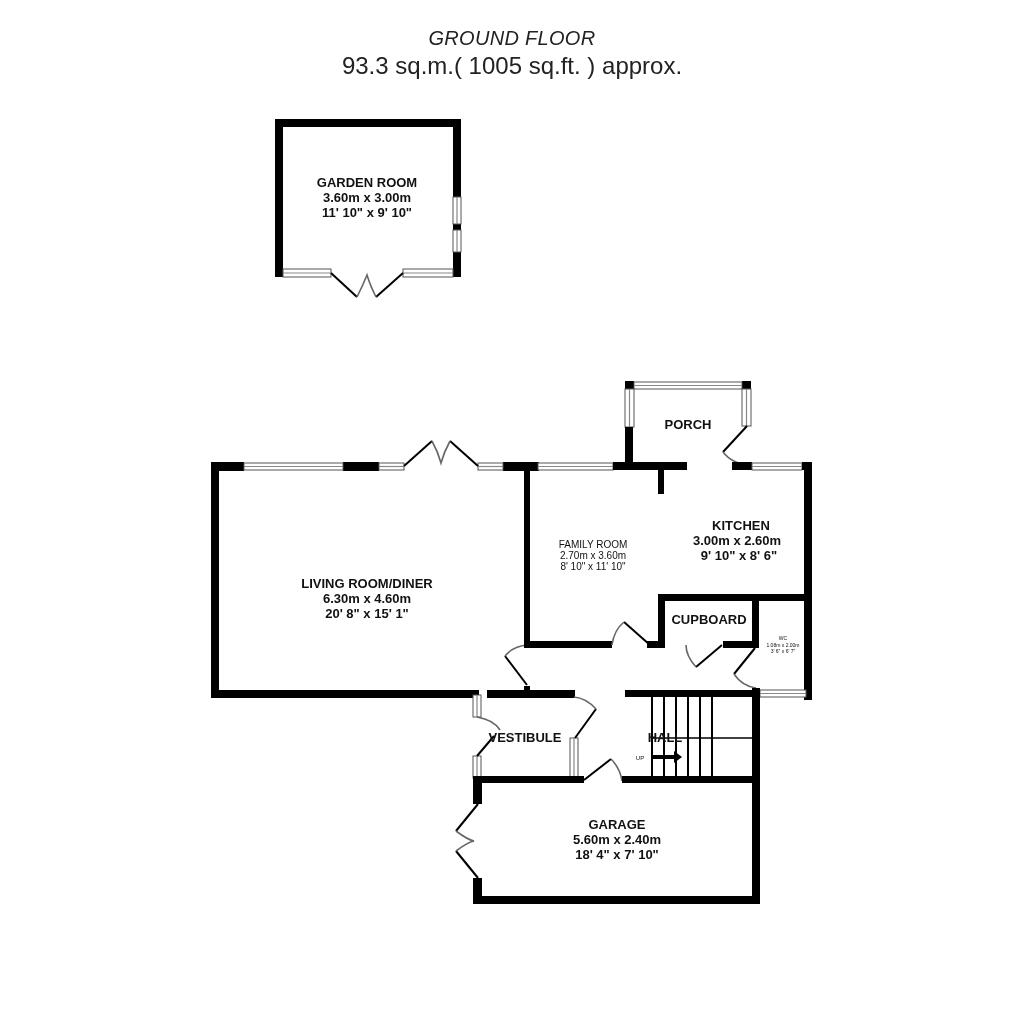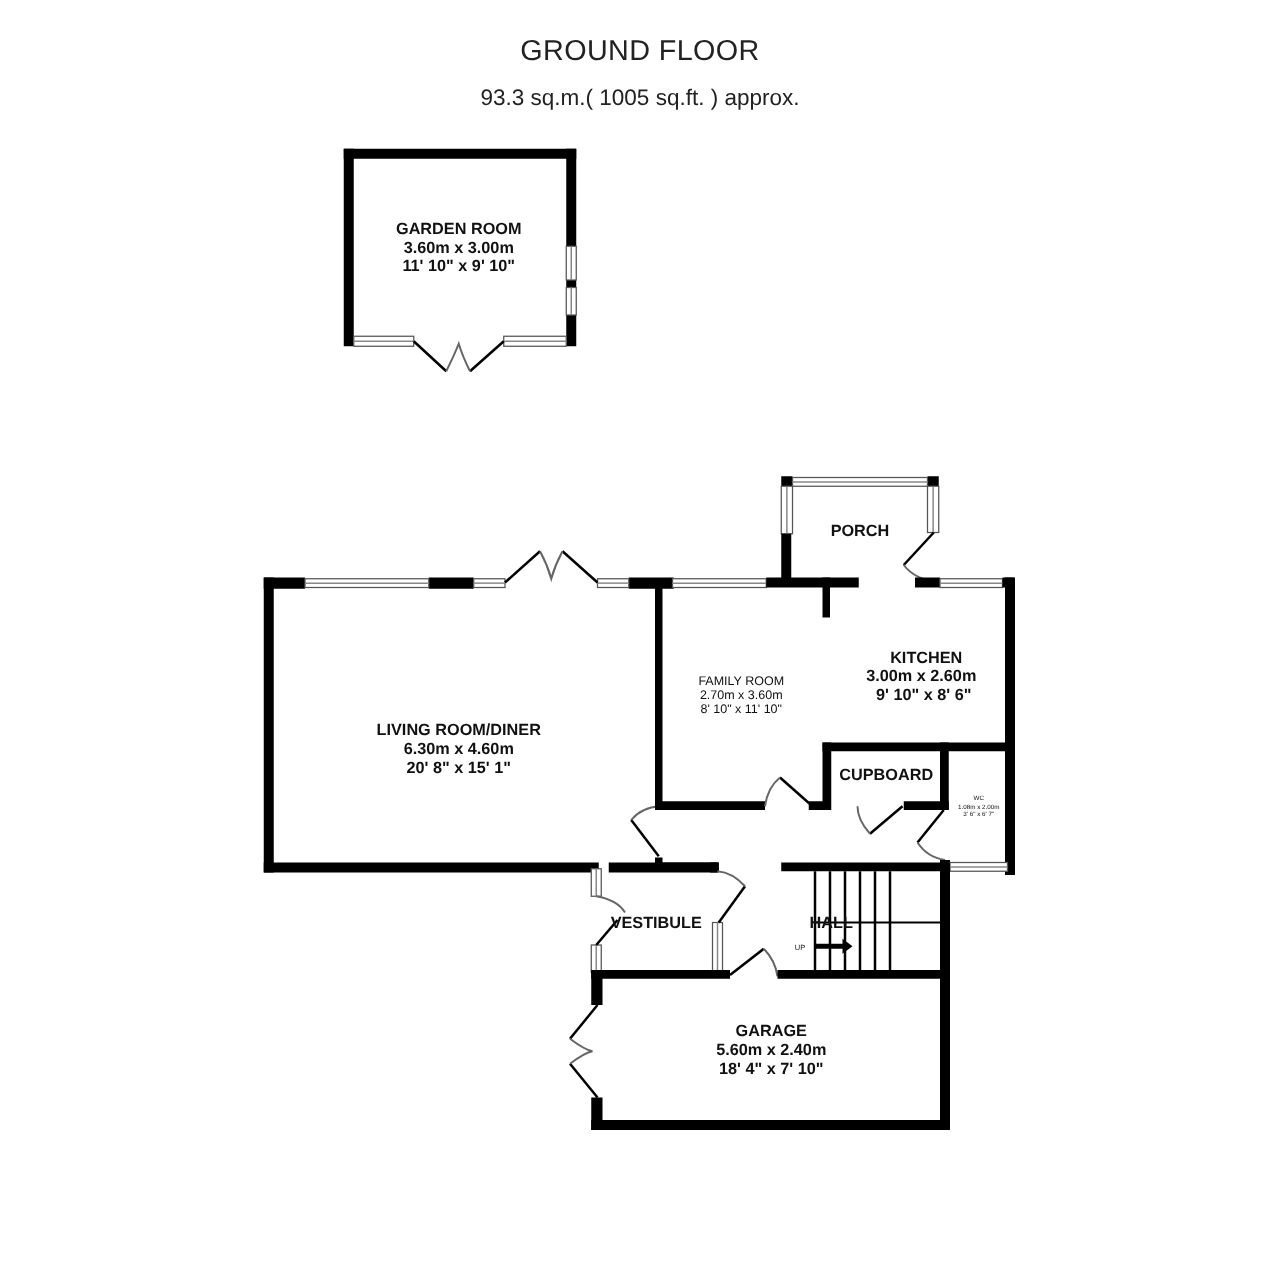--- a/index.html
+++ b/index.html
@@ -1,19 +1,19 @@
 <!DOCTYPE html>
 <html><head>
 <meta charset="utf-8">
 <style>
   html, body { margin:0; padding:0; background:#ffffff; }
   body { width:1024px; height:1024px; position:relative; overflow:hidden; font-family:"Liberation Sans", sans-serif; }
   .title { position:absolute; left:0; width:1024px; text-align:center; color:#222; }
-  .title-main { top:27px; font-size:23px; letter-spacing:0.3px; }
-  .title-sub { top:68px; font-size:18px; }
+  .title-main { top:27px; font-size:20px; letter-spacing:0.3px;font-style:italic; }
+  .title-sub { top:52px; font-size:24px; }
   svg { position:absolute; left:0; top:0; }
   .wall { fill:#000; }
   .win rect.frame { fill:#fff; stroke:#555; stroke-width:1; }
   .win line { stroke:#888; stroke-width:1.2; }
   .door { stroke:#000; stroke-width:2; fill:none; }
   .arc { stroke:#666; stroke-width:1.6; fill:none; }
   .lbl { font-family:"Liberation Sans", sans-serif; font-weight:bold; fill:#111; text-anchor:middle; }
   .lbl-sm { font-family:"Liberation Sans", sans-serif; fill:#111; text-anchor:middle; }
   .stair { stroke:#000; stroke-width:2; }
 </style>

